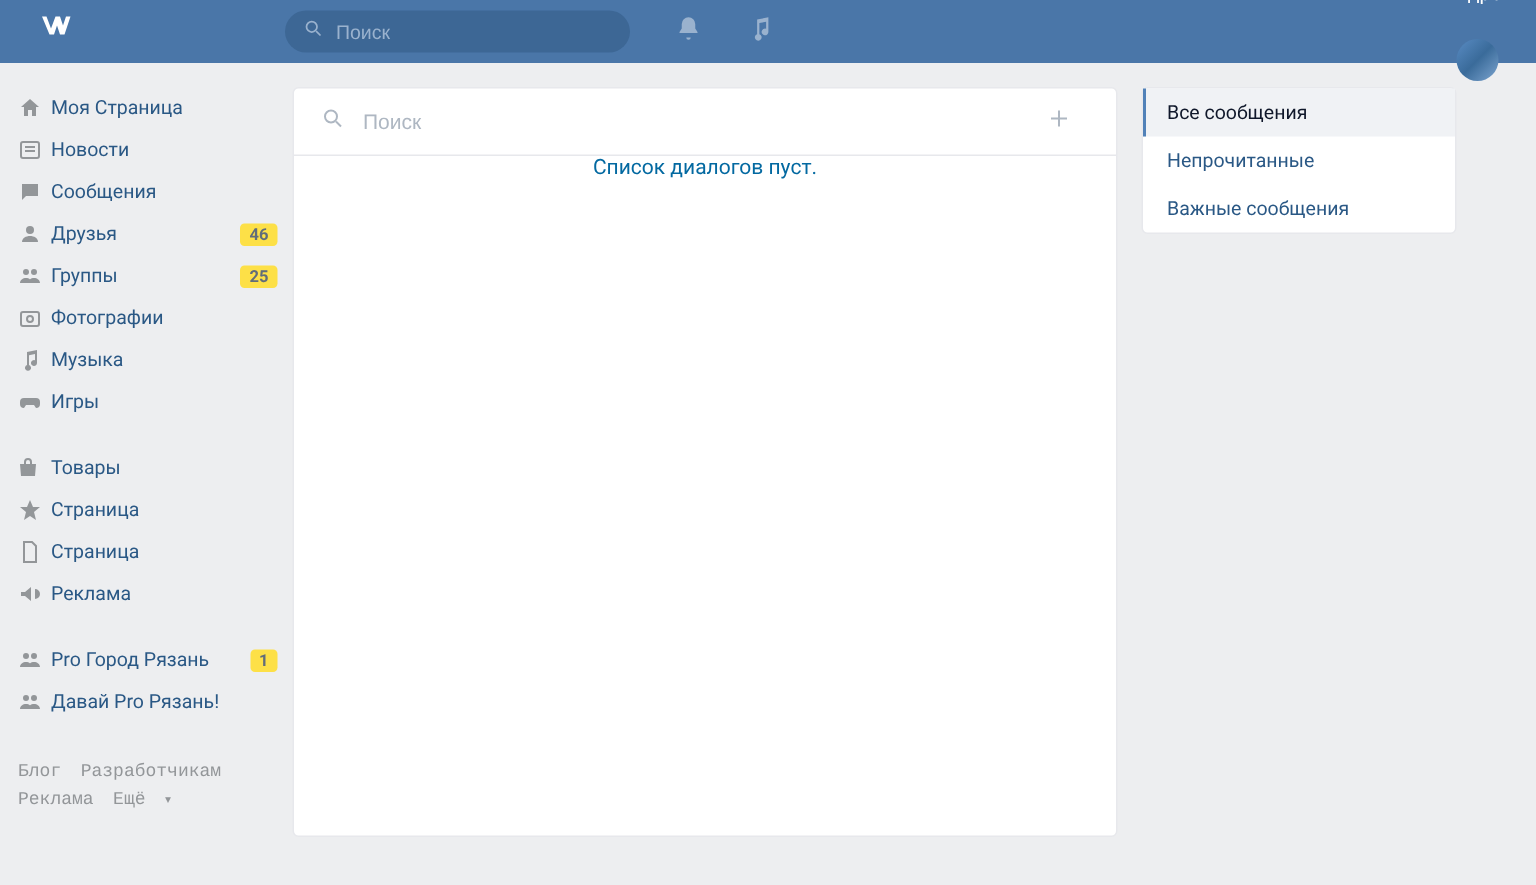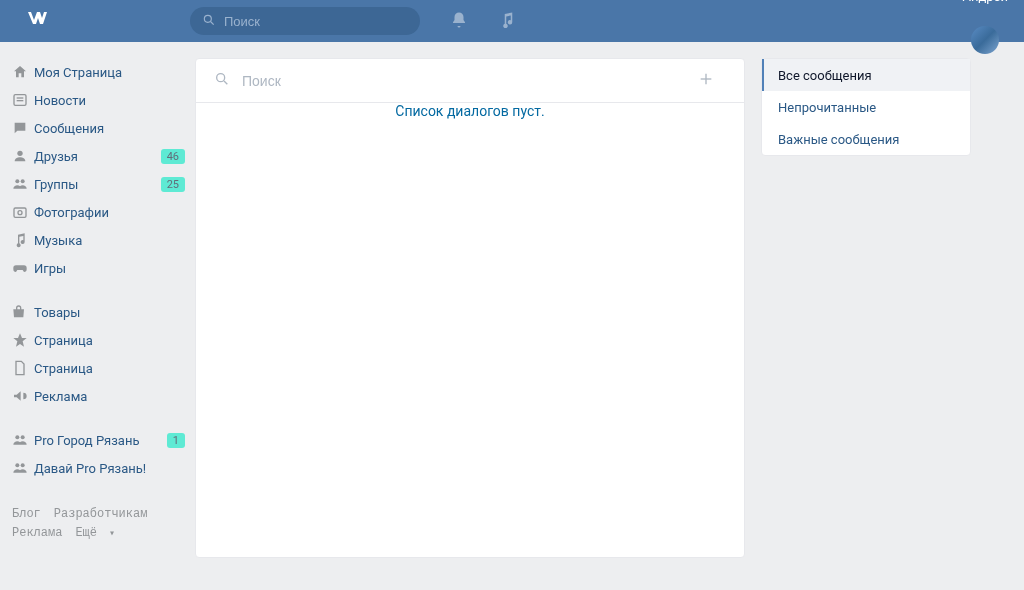--- a/index.html
+++ b/index.html
@@ -80,26 +80,26 @@
       color: #2a5885;
     }
     .nav-icon {
       width: 22px;
       display: flex;
       justify-content: flex-start;
     }
     .nav-icon svg { width: 16px; height: 16px; fill: #939699; }
     .nav-label { flex: 1; }
     .nav-badge {
-      background: #5eead4;
+      background: #fde047;
       color: #626d7a;
       font-size: 11px;
       padding: 1px 6px;
       border-radius: 3px;
-      font-weight: 400;
+      font-weight: 700;
     }
     .nav-sep { height: 16px; }
     .footer-links {
       margin-top: 22px;
       color: #939699;
       font-size: 12px;
       line-height: 18px;
     }
     .footer-links span { cursor: pointer; margin-right: 10px; font-family: Liberation Mono, monospace; }
     .chevron { font-size: 10px; margin-left: 2px; }

